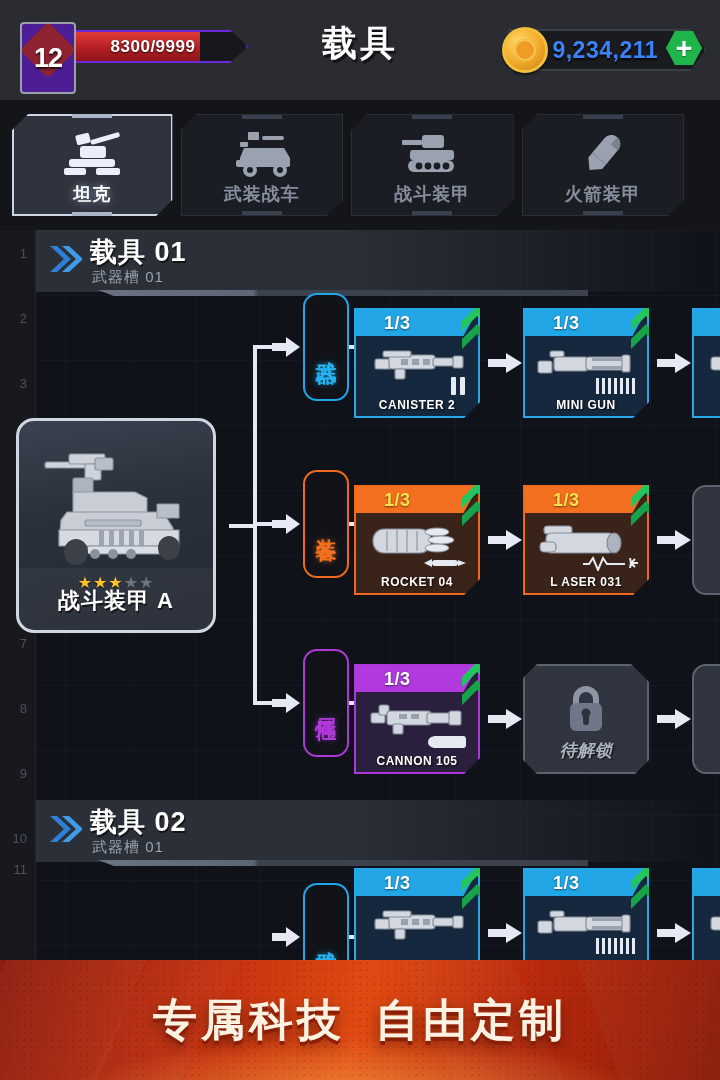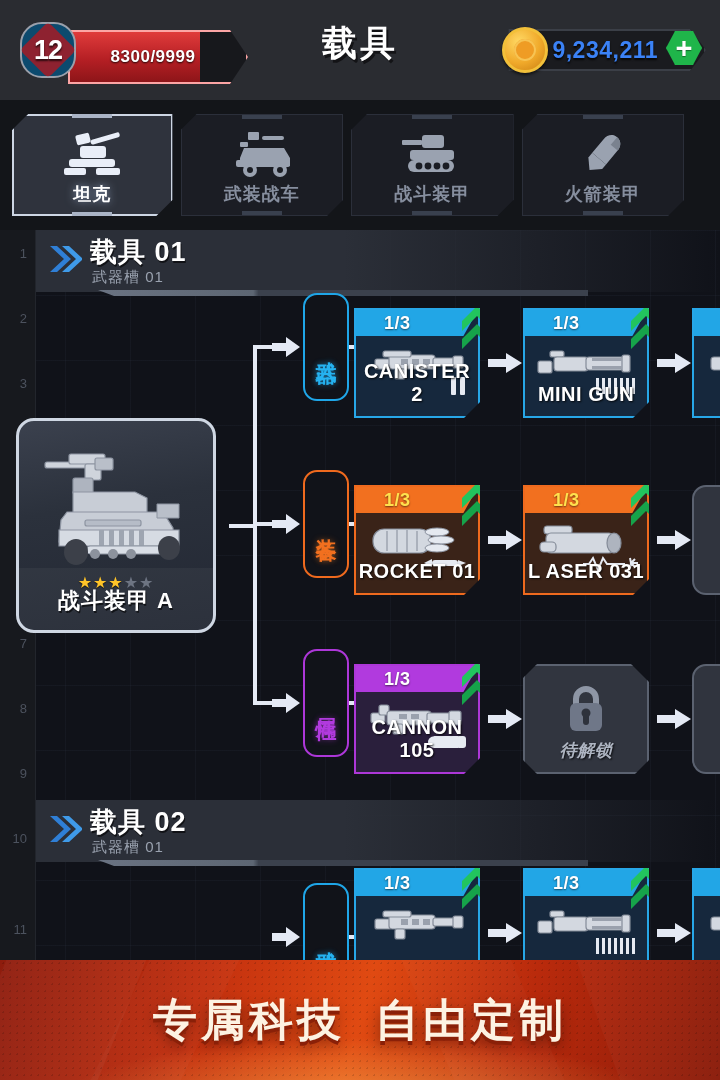--- a/index.html
+++ b/index.html
@@ -7,33 +7,33 @@
   body {
     font-family:"Liberation Sans","DejaVu Sans",sans-serif;
     background:#131519; color:#fff; position:relative;
   }
   #app { position:absolute; inset:0; width:720px; height:1080px; overflow:hidden; }
 
   
   .topbar { position:absolute; left:0; top:0; width:720px; height:100px; background:#2a2c31; z-index:40; }
   .lvl-wrap { position:absolute; left:20px; top:22px; display:flex; align-items:center; }
   .lvl-badge {
-    width:56px; height:56px; border-radius:22px; background:#0c4a6e;
+    width:56px; height:72px; border-radius:4px; background:#4c1d95;
     border:2px solid #9aa0ab; display:flex; align-items:center; justify-content:center;
     position:relative; z-index:3;
   }
   .lvl-diamond {
     position:absolute; width:40px; height:40px; background:#8e2230; transform:rotate(45deg);
     border-radius:5px; left:6px; top:6px;
   }
   .lvl-num { position:relative; z-index:4; font-size:27px; font-weight:bold; color:#fff;
     text-shadow:0 2px 2px rgba(0,0,0,.7); letter-spacing:-1px; }
   .xpbar {
-    position:absolute; left:68px; top:30px; width:180px; height:54px; z-index:2;
-    background:#17181c; border:2px solid #fca5a5;
+    position:absolute; left:68px; top:30px; width:180px; height:33px; z-index:2;
+    background:#17181c; border:2px solid #6d28d9;
     clip-path:polygon(0 0, calc(100% - 18px) 0, 100% 50%, calc(100% - 18px) 100%, 0 100%);
   }
   .xpfill { position:absolute; left:0; top:0; bottom:0; width:74%;
     background:linear-gradient(180deg,#e03b3b 0%,#b51f24 55%,#8d1519 100%); }
   .xptext { position:absolute; inset:0; display:flex; align-items:center; justify-content:center;
     font-size:17px; font-weight:bold; color:#fff; text-shadow:0 1px 2px rgba(0,0,0,.85);
     letter-spacing:.5px; padding-right:10px; }
   .page-title { position:absolute; left:0; top:20px; width:720px; text-align:center;
     font-size:35px; font-weight:bold; letter-spacing:3px;
     text-shadow:2px 3px 0 rgba(0,0,0,.55); }
@@ -128,22 +128,22 @@
   .node { position:absolute; width:126px; height:110px; z-index:8;
     clip-path:polygon(0 0,100% 0,100% calc(100% - 16px),calc(100% - 16px) 100%,0 100%); }
   .node .ntop { position:absolute; left:0; top:0; width:100%; height:26px;
     clip-path:polygon(0 0,100% 0,88% 100%,0 100%); display:flex; align-items:center; }
   .node .ncount { margin-left:28px; font-size:18px; font-weight:bold; letter-spacing:.5px;
     text-shadow:0 1px 2px rgba(0,0,0,.55); }
   .node .nimg { position:absolute; left:0; top:24px; width:100%; height:58px;
     display:flex; align-items:center; justify-content:center; }
   .node .nsub { position:absolute; right:10px; top:66px; height:20px;
     display:flex; align-items:center; }
-  .node .nname { position:absolute; left:0; bottom:10px; width:100%; text-align:center;
-    font-size:20px; font-weight:bold; letter-spacing:.5px; text-shadow:1px 1px 2px rgba(0,0,0,.8); }
+  .node .nname { position:absolute; left:0; bottom:4px; width:100%; text-align:center;
+    font-size:12px; font-weight:bold; letter-spacing:.5px; text-shadow:1px 1px 2px rgba(0,0,0,.8); }
   .node.blue { background:#16283d; border:2px solid #27a7e8; }
   .node.blue .ntop { background:#22a6e6; }
   .node.blue .ncount { color:#fff; }
   .node.orange { background:#3a2318; border:2px solid #ef6a1e; }
   .node.orange .ntop { background:#f2701f; }
   .node.orange .ncount { color:#ffe14e; }
   .node.purple { background:#2a1f3c; border:2px solid #ad37d8; }
   .node.purple .ntop { background:#b13ade; }
   .node.purple .ncount { color:#fff; }
   .node.locked { background:#31353f; border:2px solid #5b6270; border-radius:8px;
@@ -290,21 +290,21 @@
       <div class="rn" style="top:16px">1</div>
       <div class="rn" style="top:81px">2</div>
       <div class="rn" style="top:146px">3</div>
       <div class="rn" style="top:211px">4</div>
       <div class="rn" style="top:276px">5</div>
       <div class="rn" style="top:341px">6</div>
       <div class="rn" style="top:406px">7</div>
       <div class="rn" style="top:471px">8</div>
       <div class="rn" style="top:536px">9</div>
       <div class="rn" style="top:601px">10</div>
-      <div class="rn" style="top:692px">11</div>
+      <div class="rn" style="top:632px">11</div>
     </div>
 
     <div class="sec" style="top:0">
       <div class="sec-head">
         <svg class="sec-chev" viewBox="0 0 34 30">
           <path d="M2 2 L16 15 L2 28 L9 28 L23 15 L9 2 Z" fill="#2f7fd6"></path>
           <path d="M14 2 L28 15 L14 28 L21 28 L35 15 L21 2 Z" fill="#3f9ae8"></path>
         </svg>
         <div class="sec-title">载具 01</div>
         <div class="sec-sub">武器槽 01</div>
@@ -496,21 +496,21 @@
       </div>
       <div class="nsub">
         <svg width="46" height="14" viewBox="0 0 46 14">
             <g fill="#e6eaf2">
               <path d="M2 7l8-4v8z"></path>
               <rect x="10" y="4" width="26" height="6" rx="3"></rect>
               <path d="M36 4l8 3-8 3z"></path>
             </g>
           </svg>
       </div>
-      <div class="nname">ROCKET 01</div>
+      <div class="nname">ROCKET 04</div>
       <svg class="chev-up" viewBox="0 0 34 48">
         <path d="M17 2 L32 17 L32 27 L17 12 L2 27 L2 17 Z" fill="#22c55e"></path>
         <path d="M17 20 L32 35 L32 45 L17 30 L2 45 L2 35 Z" fill="#16a34a"></path>
       </svg>
     </div>
     <svg class="arw" style="left:488px; top:299px; width:34px; height:22px" viewBox="0 0 34 22">
         <path d="M0 7h18V1l16 10-16 10v-6H0z" fill="#e4e9f4"></path>
       </svg>
     <div class="node orange" style="left:523px; top:255px">
       <div class="ntop">

